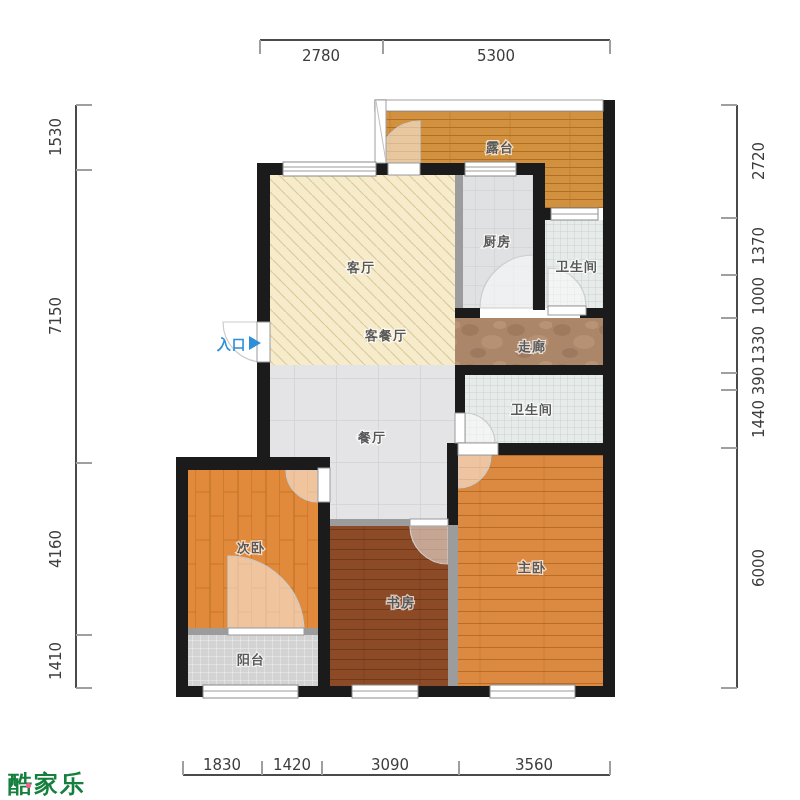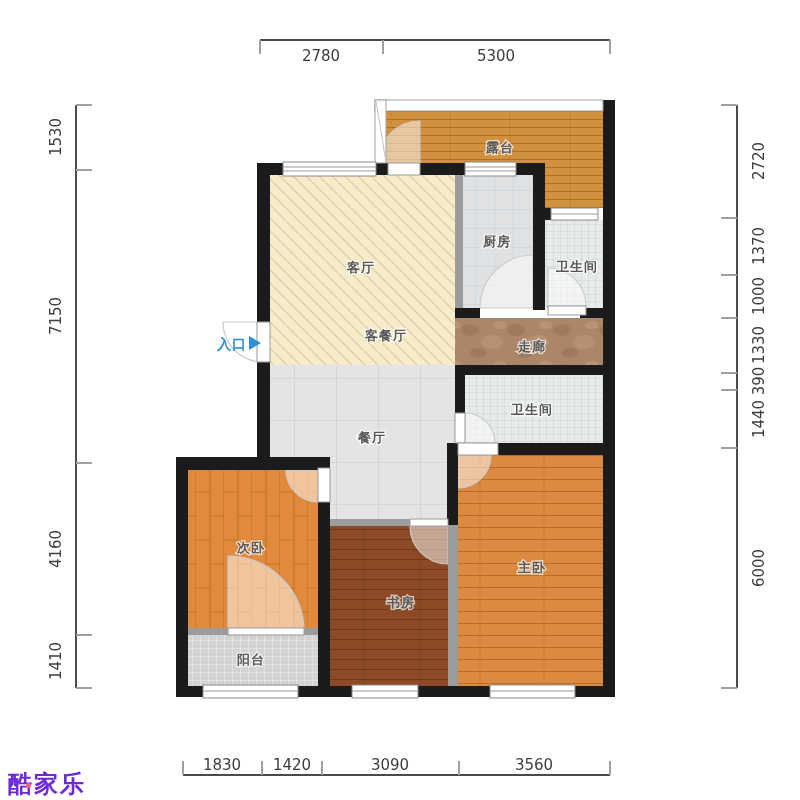--- a/index.html
+++ b/index.html
@@ -13,21 +13,21 @@
   .dim-tick{stroke:#9f9f9f;stroke-width:2;}
   .wall{fill:#1b1b1b;}
   .gwall{fill:#9c9c9c;}
   .win{fill:#ffffff;stroke:#8a8a8a;stroke-width:1;}
   .winline{stroke:#9a9a9a;stroke-width:1;}
   .door-arc{fill:rgba(255,255,255,0.5);stroke:#cccccc;stroke-width:1.2;}
   .door-leaf{fill:#ffffff;stroke:#9a9a9a;stroke-width:1;}
   .rail{fill:#ffffff;stroke:#a0a0a0;stroke-width:1;}
   .entrance-label{font:bold 14px "DejaVu Sans",sans-serif;fill:#2e8fd8;text-anchor:end;letter-spacing:1px;}
   #logo{position:absolute;left:8px;top:768px;font:bold 24px "DejaVu Sans",sans-serif;
-        color:#6d28d9;letter-spacing:2px;}
+        color:#15803d;letter-spacing:2px;}
   #logo-dot{position:absolute;left:26px;top:783px;width:5px;height:5px;border-radius:50%;
             background:#ff5a8c;}
 </style>
 </head>
 <body>
 
 <div id="stage">
 <svg width="800" height="800" viewBox="0 0 800 800">
   <defs>
     <pattern id="p-hatch" width="13" height="13" patternUnits="userSpaceOnUse">

